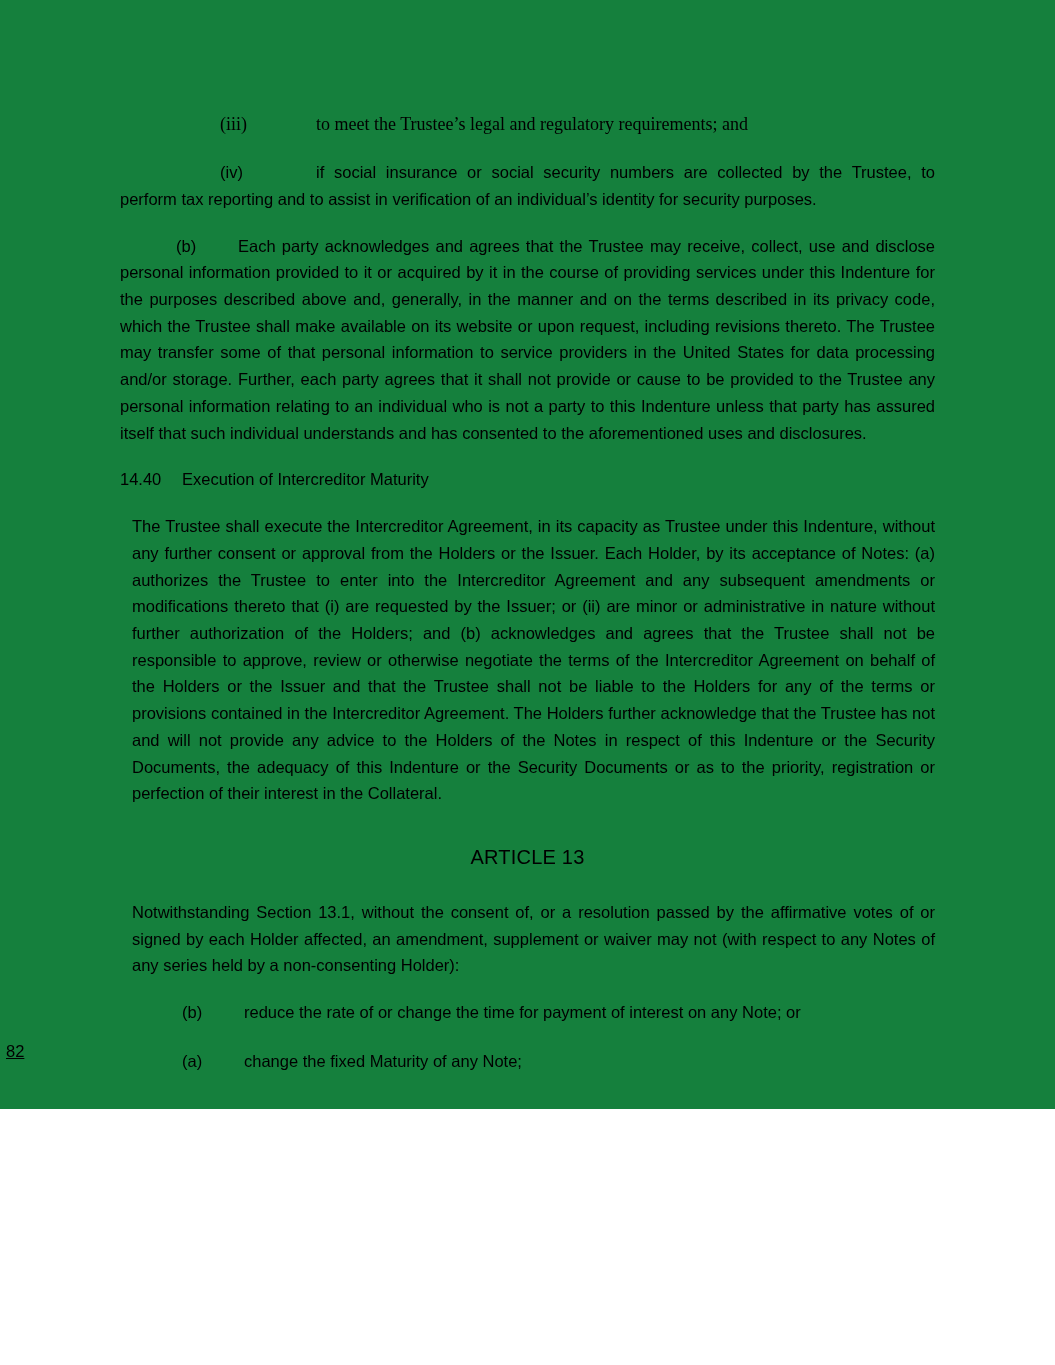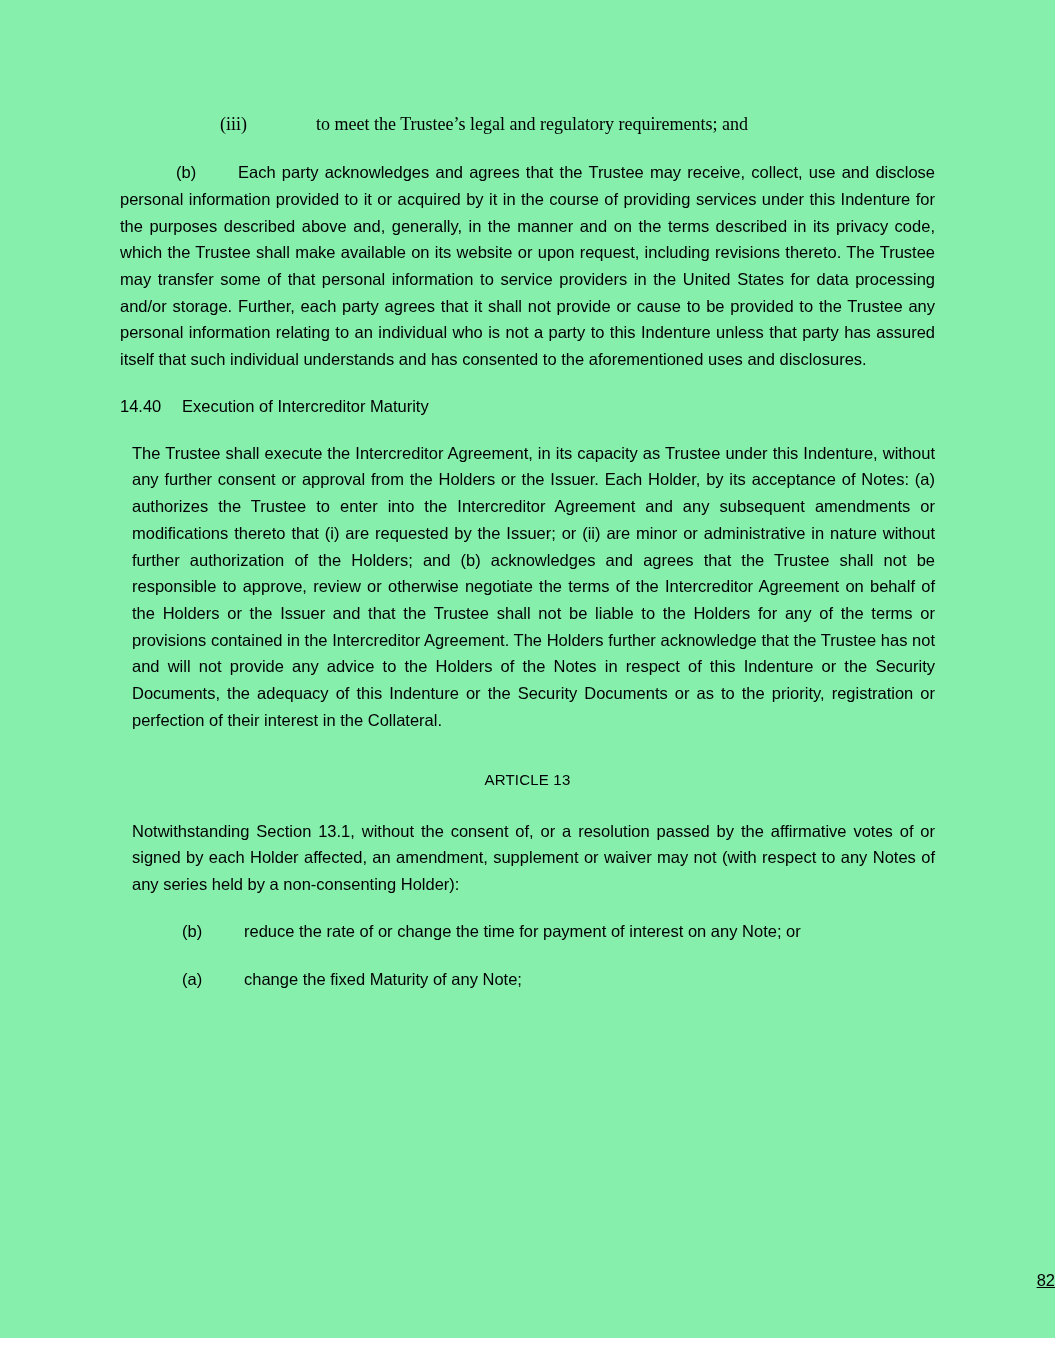--- a/index.html
+++ b/index.html
@@ -7,23 +7,23 @@
     padding: 0;
     background: #ffffff;
   }
   body {
     font-family: "Liberation Sans", sans-serif;
     color: #000000;
   }
   .page {
     position: relative;
     width: 1055px;
-    height: 1338px;
+    height: 1109px;
     margin: 0 auto;
-    background: #86efac;
+    background: #15803d;
     box-sizing: border-box;
     padding: 110px 120px 40px 120px;
   }
   .doc-body {
     font-size: 16.5px;
     line-height: 1.62;
     text-align: justify;
     text-justify: inter-word;
   }
   p {
@@ -64,54 +64,55 @@
     display: inline-block;
     min-width: 62px;
   }
   .article-block {
     text-align: center;
     margin: 34px 0 26px 0;
     line-height: 1.6;
   }
   .article-line {
     display: block;
-    font-size: 15px;
+    font-size: 20px;
     letter-spacing: 0.2px;
   }
   .sub-item {
     margin: 0 0 22px 0;
     text-align: left;
   }
   .sub-label {
     display: inline-block;
     width: 62px;
     margin-left: 62px;
   }
   .page-number {
     position: absolute;
-    left: 12px;
+    left: 6px;
     right: 0;
     bottom: 48px;
-    text-align: right;
+    text-align: left;
     font-size: 16.5px;
     text-decoration: underline;
   }
 </style>
 </head>
 <body>
 
 <div class="page">
   <div class="doc-body">
 
     <div class="clause-roman serif">
       <span class="roman-row">
         <span class="roman-label">(iii)</span><span>to meet the Trustee’s legal and regulatory requirements; and</span>
       </span>
     </div>
 
+    <p class="clause-roman"><span class="roman-label">(iv)</span><span>if social insurance or social security numbers are collected by the Trustee, to perform tax reporting and to assist in verification of an individual’s identity for security purposes.</span></p>
 
     <p class="lettered"><span class="letter-label">(b)</span><span>Each party acknowledges and agrees that the Trustee may receive, collect, use and disclose personal information provided to it or acquired by it in the course of providing services under this Indenture for the purposes described above and, generally, in the manner and on the terms described in its privacy code, which the Trustee shall make available on its website or upon request, including revisions thereto. The Trustee may transfer some of that personal information to service providers in the United States for data processing and/or storage. Further, each party agrees that it shall not provide or cause to be provided to the Trustee any personal information relating to an individual who is not a party to this Indenture unless that party has assured itself that such individual understands and has consented to the aforementioned uses and disclosures.</span></p>
 
     <p class="section-heading"><span class="section-num">14.40</span><span>Execution of Intercreditor Maturity</span></p>
 
     <p>The Trustee shall execute the Intercreditor Agreement, in its capacity as Trustee under this Indenture, without any further consent or approval from the Holders or the Issuer. Each Holder, by its acceptance of Notes: (a) authorizes the Trustee to enter into the Intercreditor Agreement and any subsequent amendments or modifications thereto that (i) are requested by the Issuer; or (ii) are minor or administrative in nature without further authorization of the Holders; and (b) acknowledges and agrees that the Trustee shall not be responsible to approve, review or otherwise negotiate the terms of the Intercreditor Agreement on behalf of the Holders or the Issuer and that the Trustee shall not be liable to the Holders for any of the terms or provisions contained in the Intercreditor Agreement. The Holders further acknowledge that the Trustee has not and will not provide any advice to the Holders of the Notes in respect of this Indenture or the Security Documents, the adequacy of this Indenture or the Security Documents or as to the priority, registration or perfection of their interest in the Collateral.</p>
 
     <div class="article-block">
       <span class="article-line">ARTICLE 13</span>
     </div>

